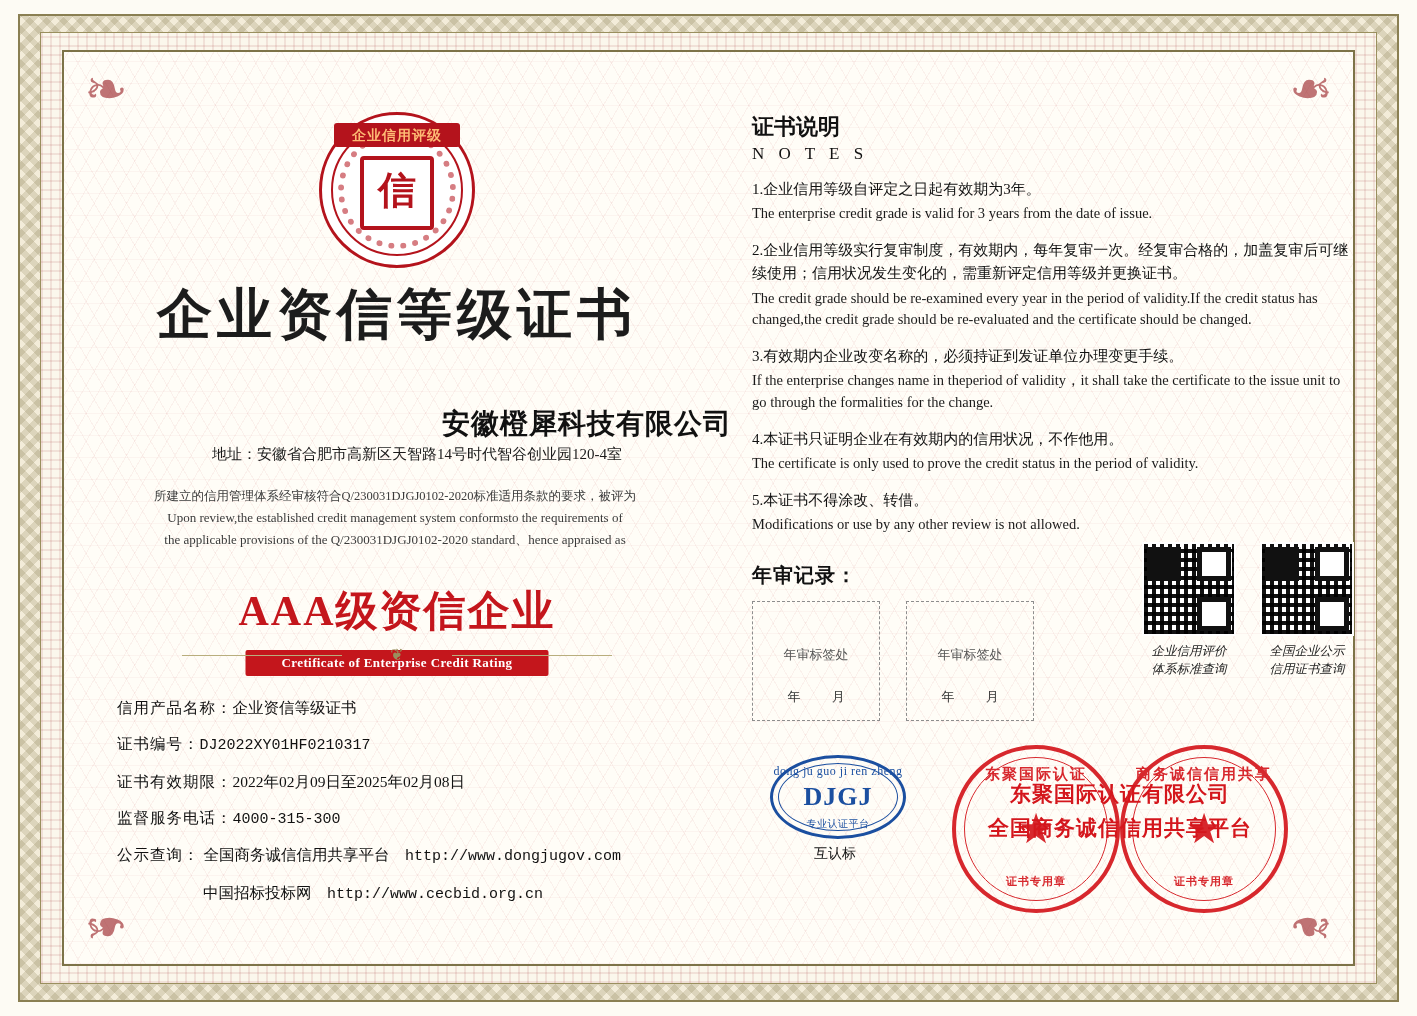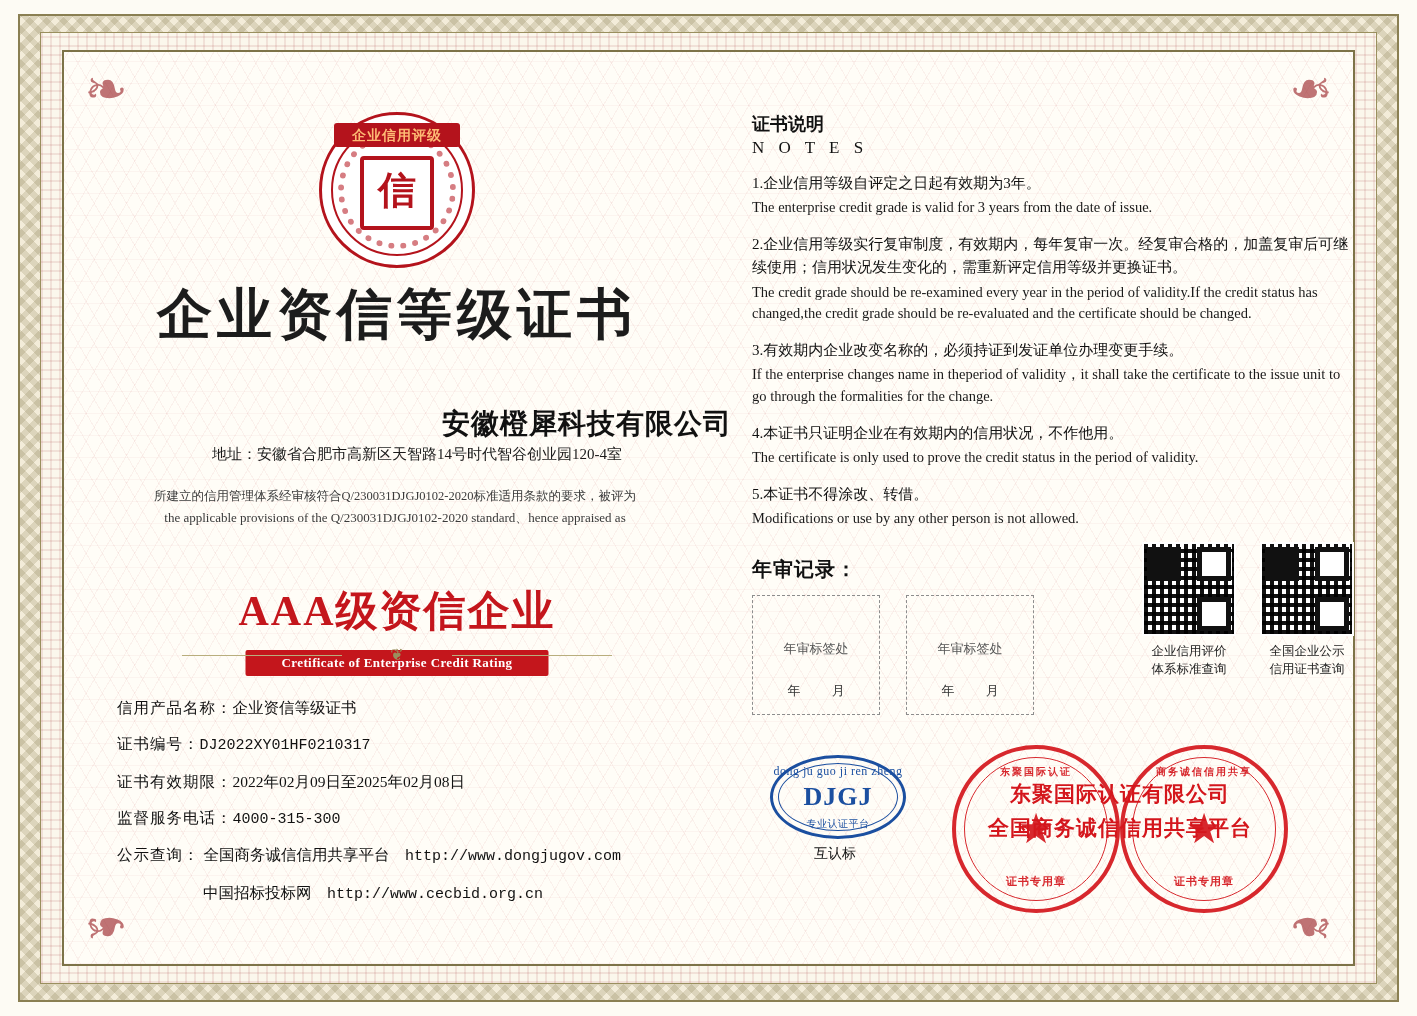--- a/index.html
+++ b/index.html
@@ -127,36 +127,36 @@
     position:absolute;top:640px;left:55px;width:590px;
     font-size:15.5px;color:#111;line-height:2.35;
     font-family:"Liberation Serif",serif;
   }
   .fields .k{letter-spacing:1px;}
   .fields .mono{font-family:"Liberation Mono",monospace;font-size:15px;}
   .fields .row{white-space:nowrap;}
   .fields .indent{padding-left:86px;}
 
   
-  .notes-title{font-size:18px;font-weight:bold;color:#111;}
+  .notes-title{font-size:22px;font-weight:bold;color:#111;}
   .notes-title-en{font-size:17px;letter-spacing:5px;color:#111;margin-top:2px;}
   .note{margin-top:14px;}
   .note .cn{font-size:15px;color:#111;line-height:1.55;}
   .note .en{font-size:14.5px;color:#1a1a1a;line-height:1.5;margin-top:2px;}
 
   .annual-title{margin-top:26px;font-size:20px;font-weight:bold;color:#111;letter-spacing:1px;}
   .boxes{margin-top:12px;display:flex;gap:26px;}
   .abox{
     width:126px;height:118px;border:1px dashed #8d8d8d;position:relative;
   }
   .abox .lbl{position:absolute;left:0;top:44px;width:100%;text-align:center;font-size:13px;color:#555;}
   .abox .ym{position:absolute;left:0;bottom:14px;width:100%;text-align:center;font-size:13px;color:#333;letter-spacing:14px;text-indent:14px;}
 
   .qrs{position:absolute;right:0;top:492px;display:flex;gap:22px;}
-  .qr-item{width:96px;text-align:center;}
+  .qr-item{width:96px;text-align:center;font-style:italic;}
   .qr{
     width:90px;height:90px;margin:0 auto;
     background-color:#fff;
     background-image:
       repeating-linear-gradient(90deg,#111 0 4px,transparent 4px 8px),
       repeating-linear-gradient(0deg,#111 0 4px,transparent 4px 9px);
     background-blend-mode:multiply;
     border:2px solid #fff;
     position:relative;overflow:hidden;
   }
@@ -184,21 +184,21 @@
     position:absolute;width:160px;height:160px;border-radius:50%;
     border:4px solid #d4161c;color:#d4161c;opacity:.92;
   }
   .rstamp .inner{position:absolute;inset:8px;border-radius:50%;border:1.5px solid #d4161c;}
   .rstamp .star{
     position:absolute;left:50%;top:50%;transform:translate(-50%,-50%);
     font-size:42px;line-height:42px;
   }
   .rstamp .arc{
     position:absolute;left:0;top:16px;width:100%;text-align:center;
-    font-size:10px;font-weight:bold;letter-spacing:2px;
+    font-size:15px;font-weight:bold;letter-spacing:2px;
   }
   .rstamp .sub{
     position:absolute;left:0;bottom:20px;width:100%;text-align:center;
     font-size:11px;font-weight:bold;letter-spacing:1px;
   }
   .s1{left:952px;top:745px;}
   .s2{left:1120px;top:745px;}
   .stamp-text{
     position:absolute;left:940px;top:780px;width:360px;text-align:center;
     color:#d4161c;font-size:21px;font-weight:bold;letter-spacing:1px;
@@ -234,20 +234,21 @@
       <div class="title-cn">企业资信等级证书</div>
       <div class="title-en-wrap">
         <span class="title-en">Cretificate of Enterprise Credit Rating</span>
       </div>
 
       <div class="company">安徽橙犀科技有限公司</div>
       <div class="address">地址：安徽省合肥市高新区天智路14号时代智谷创业园120-4室</div>
 
       <div class="appraise">
         <div>所建立的信用管理体系经审核符合Q/230031DJGJ0102-2020标准适用条款的要求，被评为</div>
+        <div class="en">Upon review,the established credit management system conformsto the requirements of</div>
         <div class="en">the applicable provisions of the  Q/230031DJGJ0102-2020 standard、hence appraised as</div>
       </div>
 
       <div class="grade">AAA级资信企业</div>
       <div class="divider">❦</div>
 
       <div class="fields">
         <div class="row"><span class="k">信用产品名称：</span><span>企业资信等级证书</span></div>
         <div class="row"><span class="k">证书编号：</span><span class="mono">DJ2022XY01HF0210317</span></div>
         <div class="row"><span class="k">证书有效期限：</span><span>2022年02月09日至2025年02月08日</span></div>
@@ -281,21 +282,21 @@
       <div class="note">
         <div class="cn">3.有效期内企业改变名称的，必须持证到发证单位办理变更手续。</div>
         <div class="en">If the enterprise changes name in theperiod of validity，it shall take the certificate to the issue unit to go through the formalities for the change.</div>
       </div>
       <div class="note">
         <div class="cn">4.本证书只证明企业在有效期内的信用状况，不作他用。</div>
         <div class="en">The certificate is only used to prove the credit status in the period of validity.</div>
       </div>
       <div class="note">
         <div class="cn">5.本证书不得涂改、转借。</div>
-        <div class="en">Modifications or use by any other person is not allowed.</div>
+        <div class="en">Modifications or use by any other review is not allowed.</div>
       </div>
 
       <div class="annual-title">年审记录：</div>
       <div class="boxes">
         <div class="abox">
           <div class="lbl">年审标签处</div>
           <div class="ym">年  月</div>
         </div>
         <div class="abox">
           <div class="lbl">年审标签处</div>

